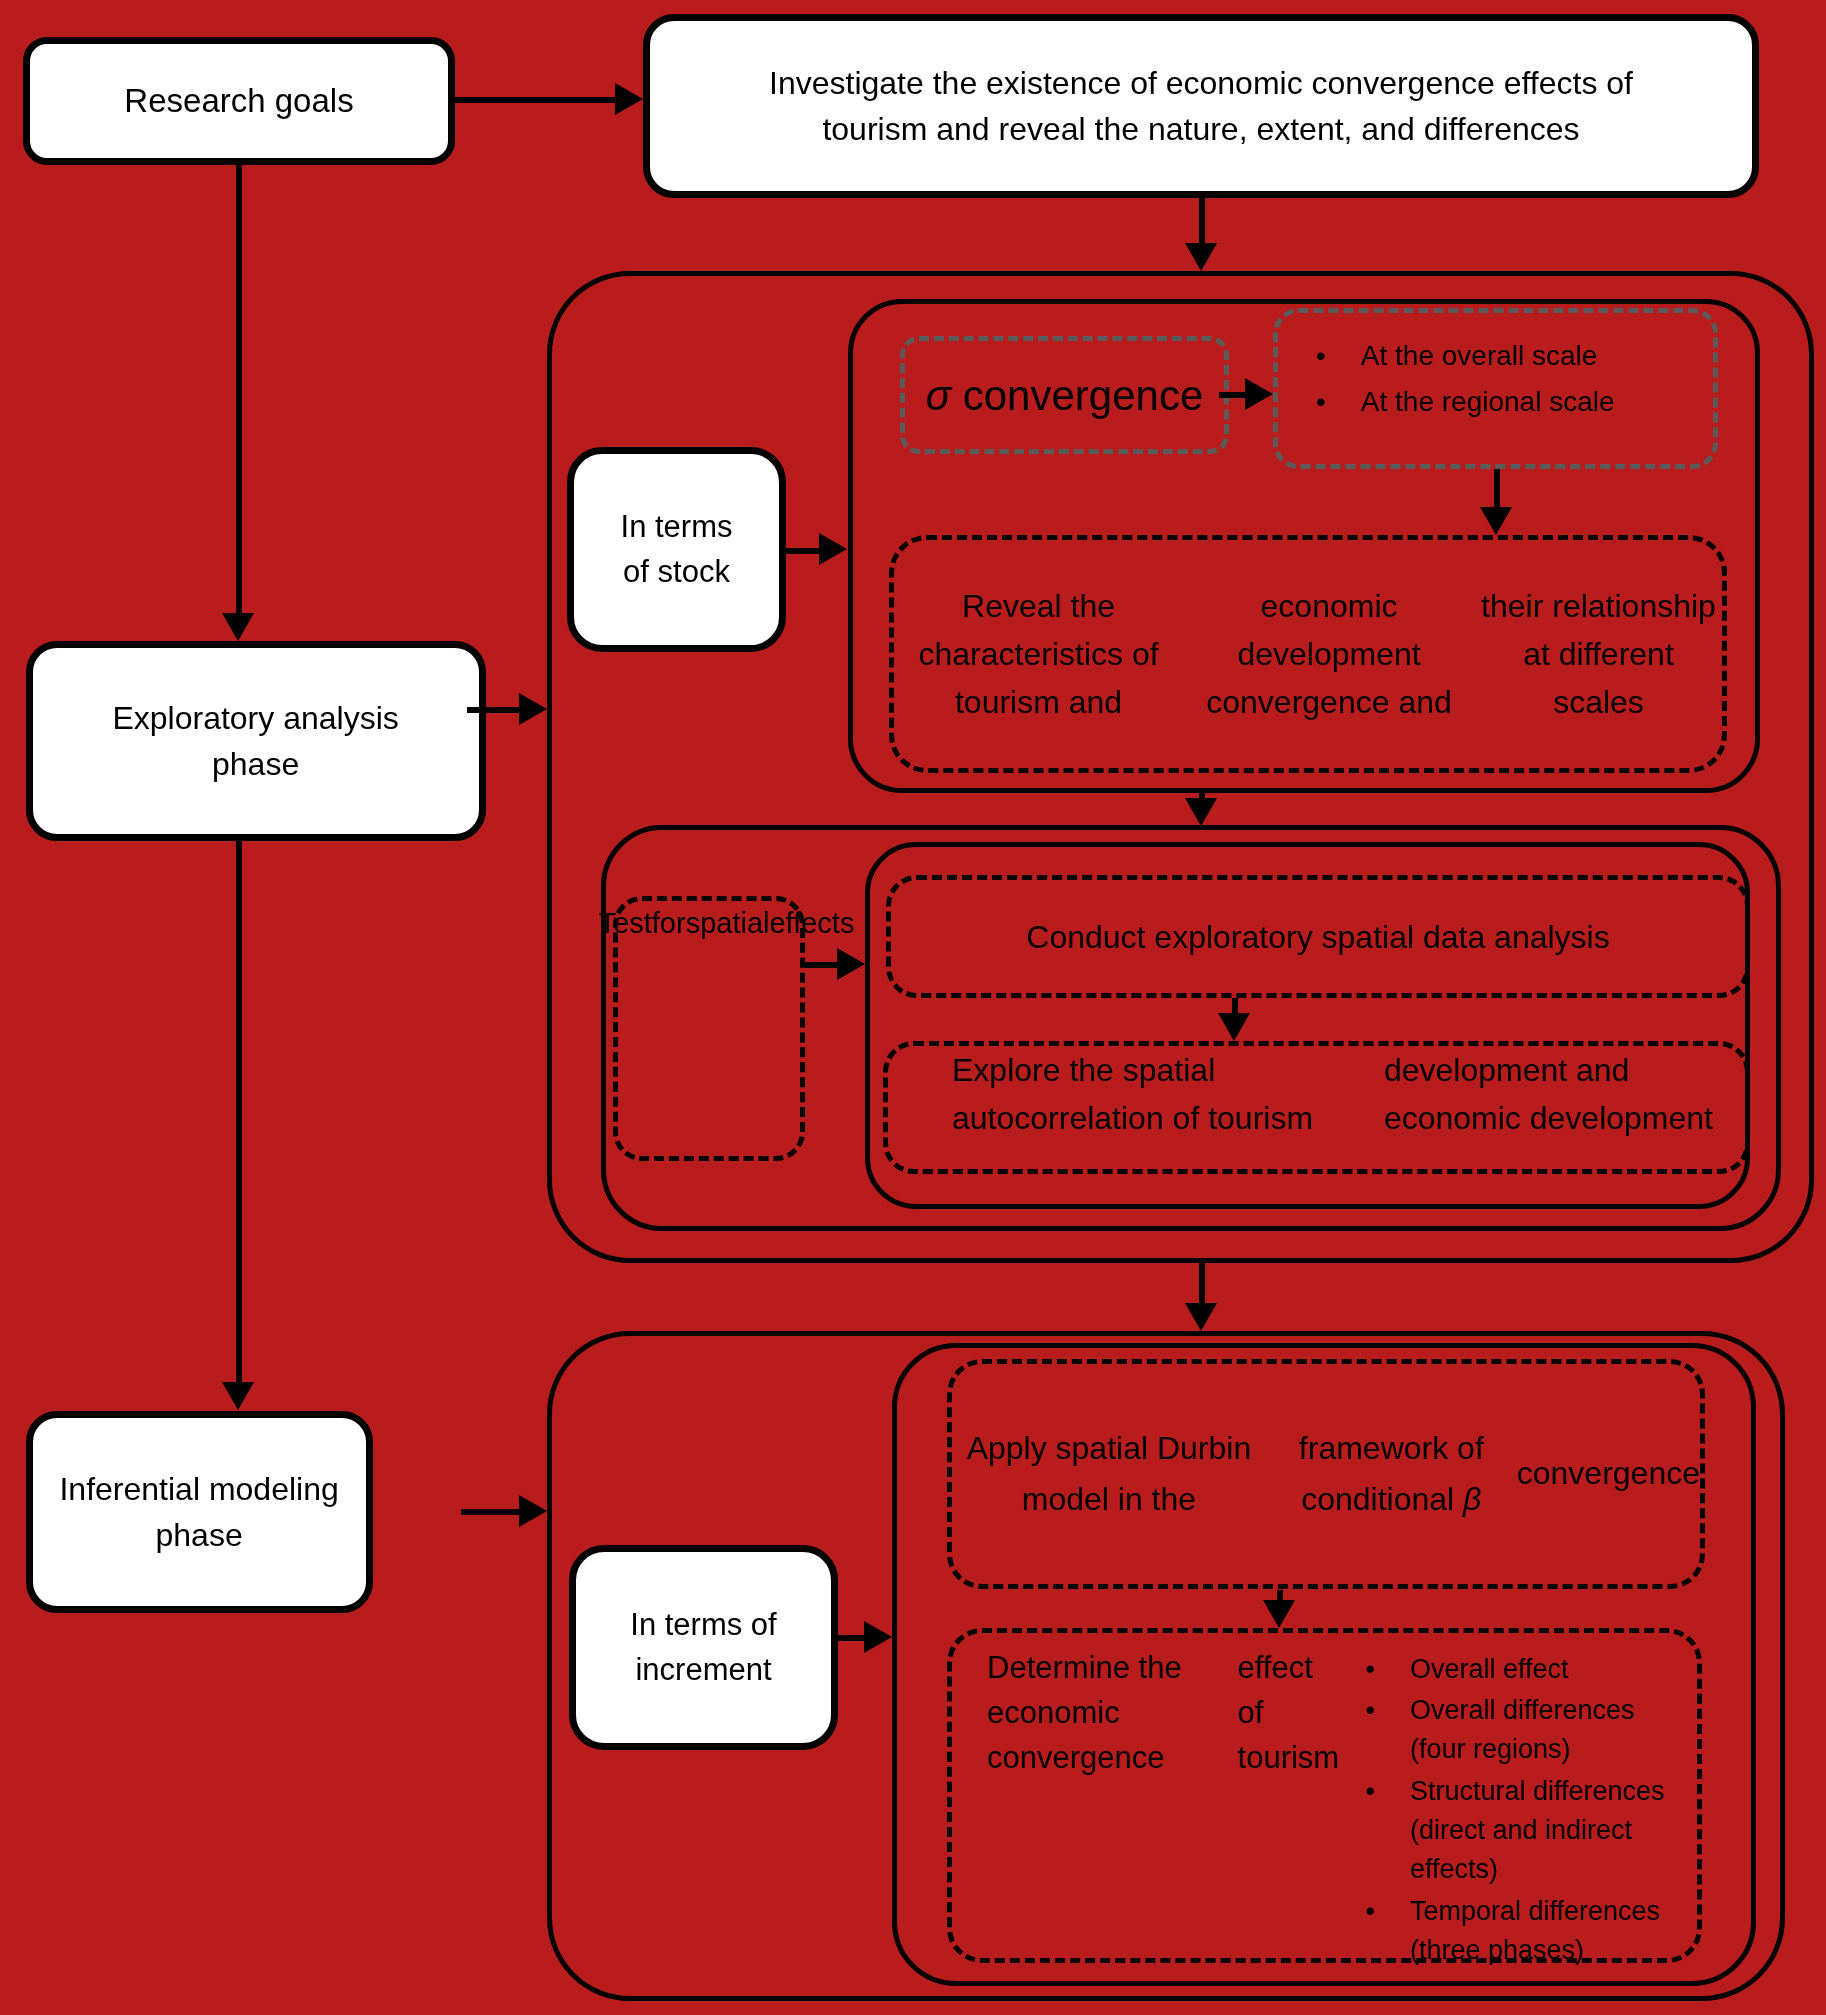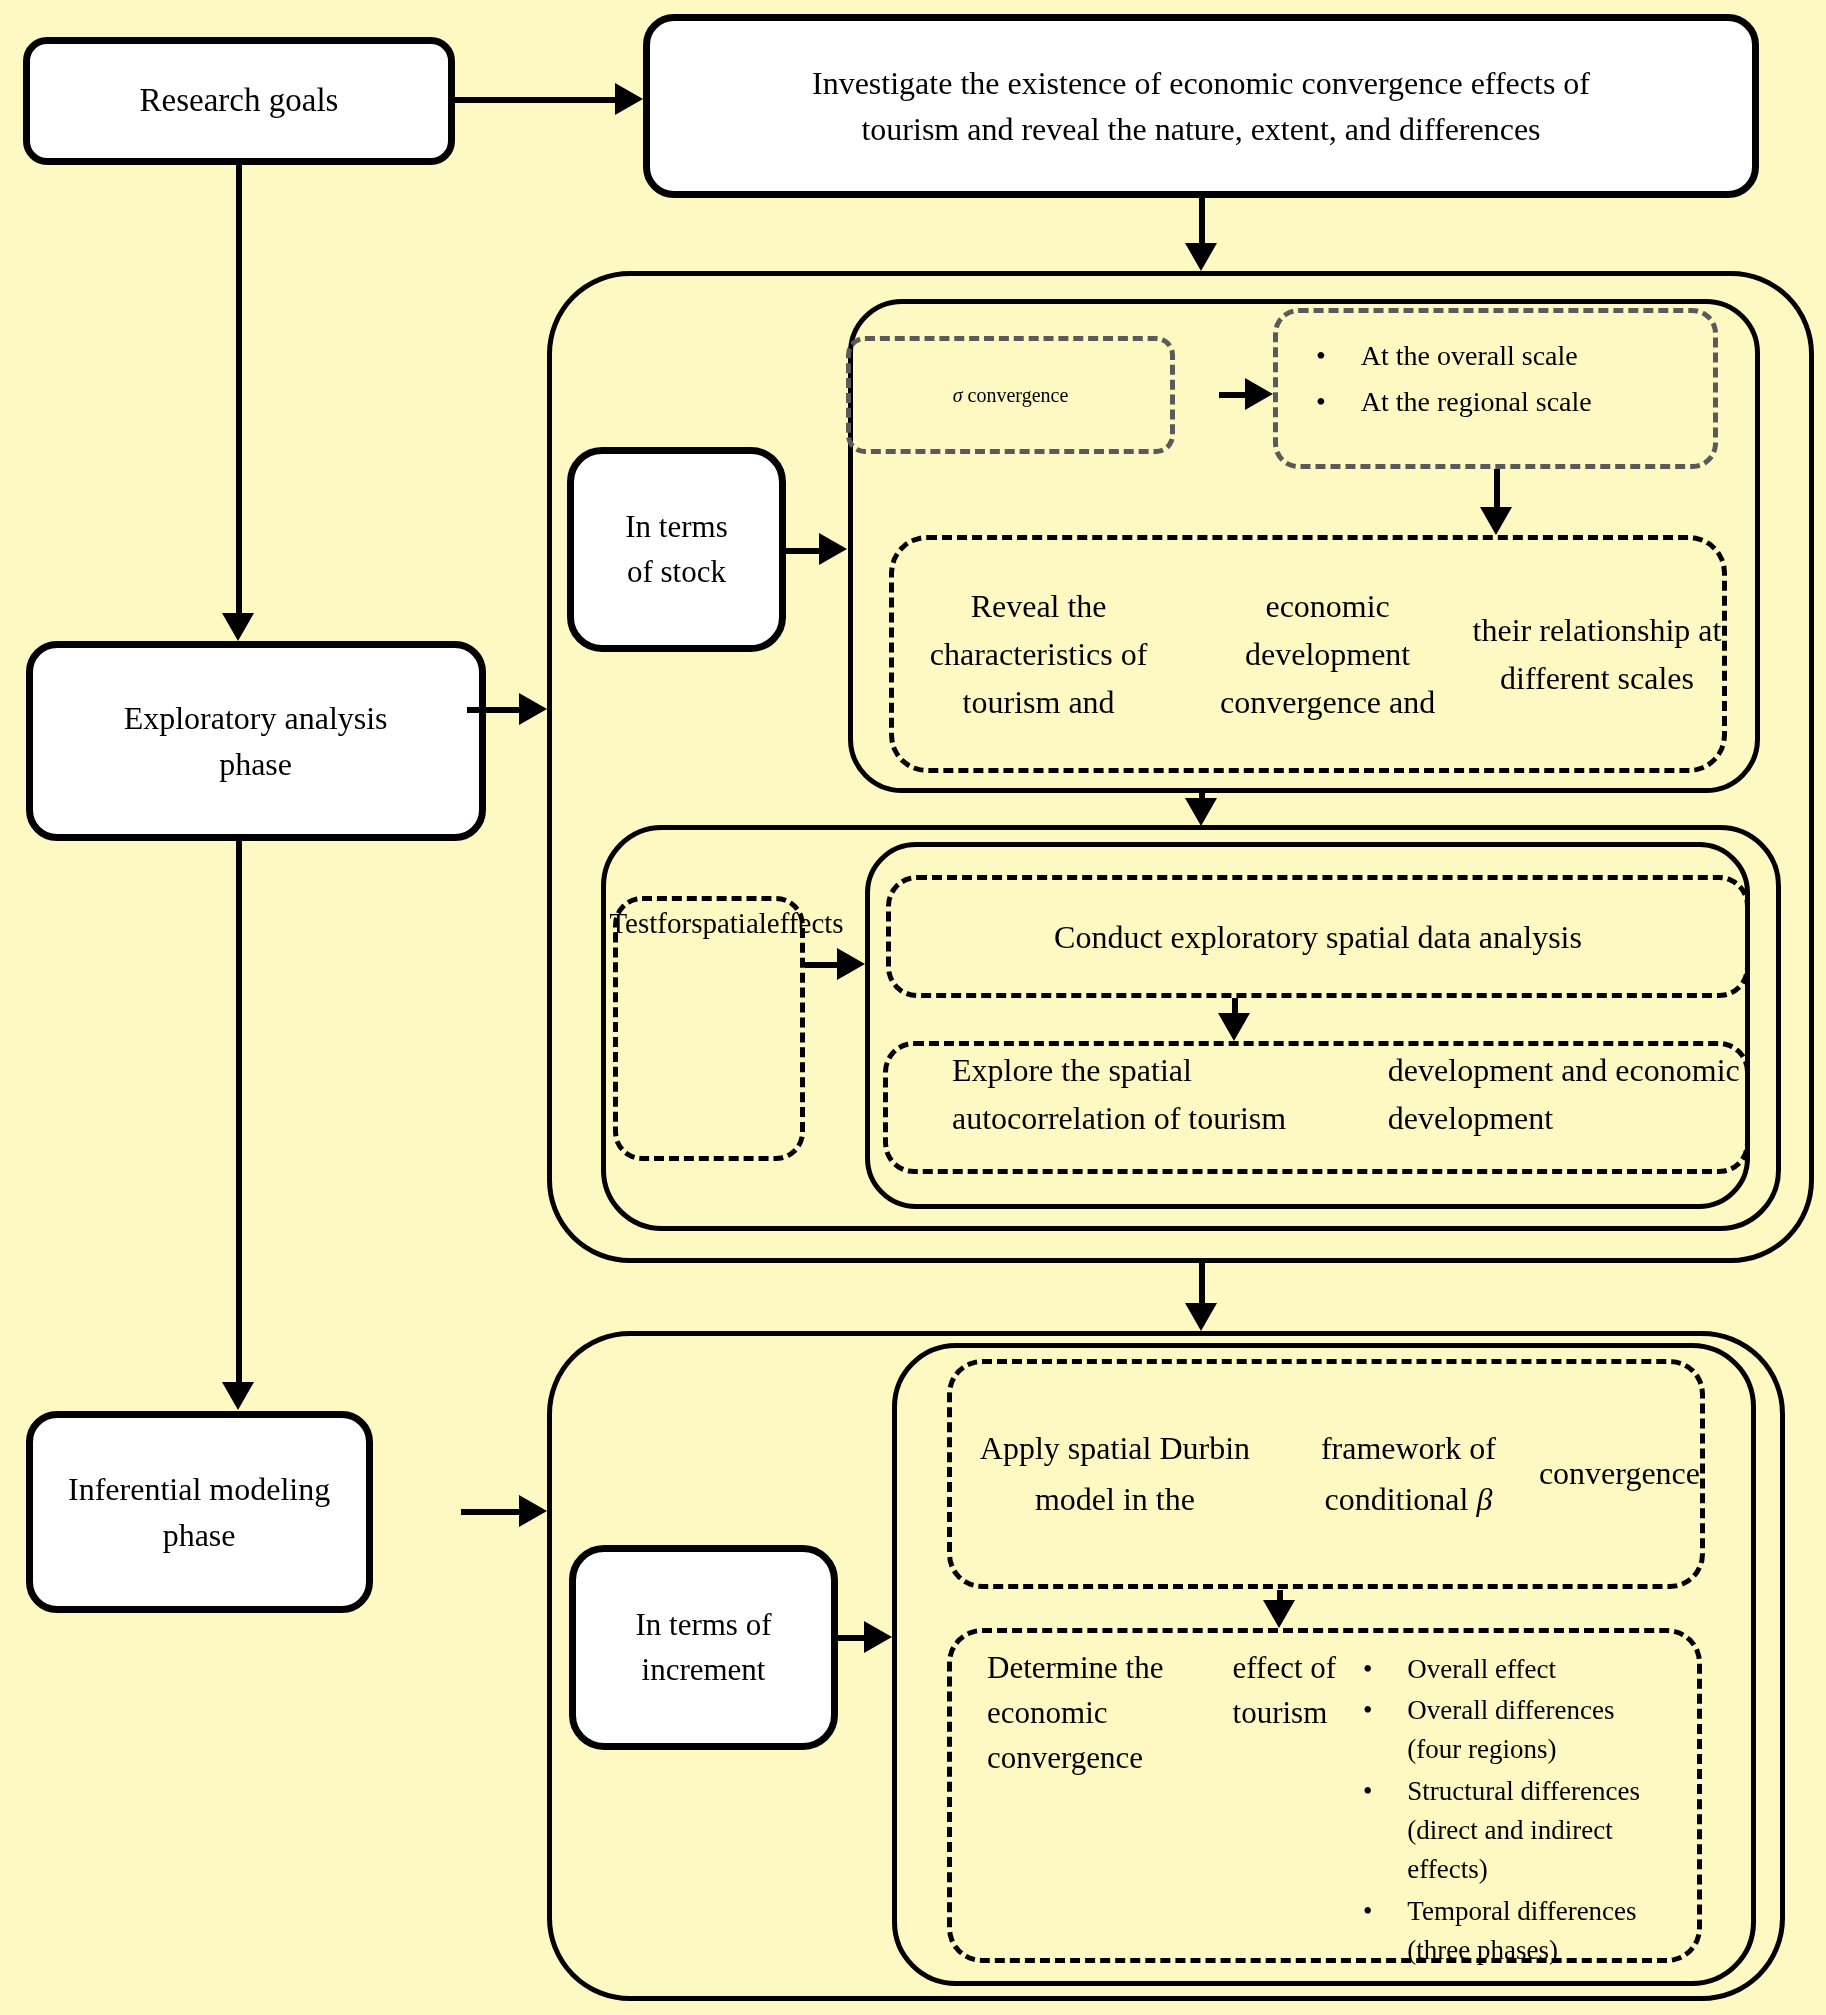--- a/index.html
+++ b/index.html
@@ -1,17 +1,17 @@
 <!DOCTYPE html>
 <html style="font-size:10.2px"><head>
 <meta charset="utf-8">
 <style>
   html,body{margin:0;padding:0;background:#fff;}
-  #canvas{position:relative;width:1826px;height:2015px;background:#fef9c3;
-          font-family:Liberation Serif, serif;color:#000;}
+  #canvas{position:relative;width:1826px;height:2015px;background:#b91c1c;
+          font-family:Liberation Sans, sans-serif;color:#000;}
   .abs{position:absolute;box-sizing:border-box;}
   
   .box{border:7px solid #000;border-radius:31px;background:#fff;
        display:flex;flex-direction:column;justify-content:center;align-items:center;
        text-align:center;line-height:1.45;}
   
   .cont{border:5.8px solid #000;border-radius:83px;background:transparent;}
   
   .dash{border:5.8px dashed #000;border-radius:35px;
         display:flex;justify-content:center;line-height:1.5;}
@@ -56,21 +56,21 @@
 
   <div class="abs cont" style="left:547px;top:271px;width:1267px;height:992px;"></div>
 
   <div class="abs cont" style="left:848px;top:299px;width:912px;height:494px;border-radius:54px;"></div>
 
   <div class="abs box" style="left:567px;top:447px;width:219px;height:205px;font-size:31px;border-radius:35px;">
     <div>In terms</div>
     <div>of stock</div>
   </div>
 
-  <div class="abs gdash ctr" style="left:846px;top:336px;width:329px;height:118px;font-size:20px;border-radius:19px;">
+  <div class="abs gdash ctr" style="left:900px;top:336px;width:329px;height:118px;font-size:42px;border-radius:19px;">
     <div><span class="it">σ</span><span> convergence</span></div>
   </div>
 
   <div class="abs gdash" style="left:1273px;top:308px;width:445px;height:161px;font-size:28px;padding-left:38px;padding-bottom:19px;gap:3.8px;">
     <div class="brow">
       <span class="bmark">•</span>
       <span>At the overall scale</span>
     </div>
     <div class="brow">
       <span class="bmark">•</span>

